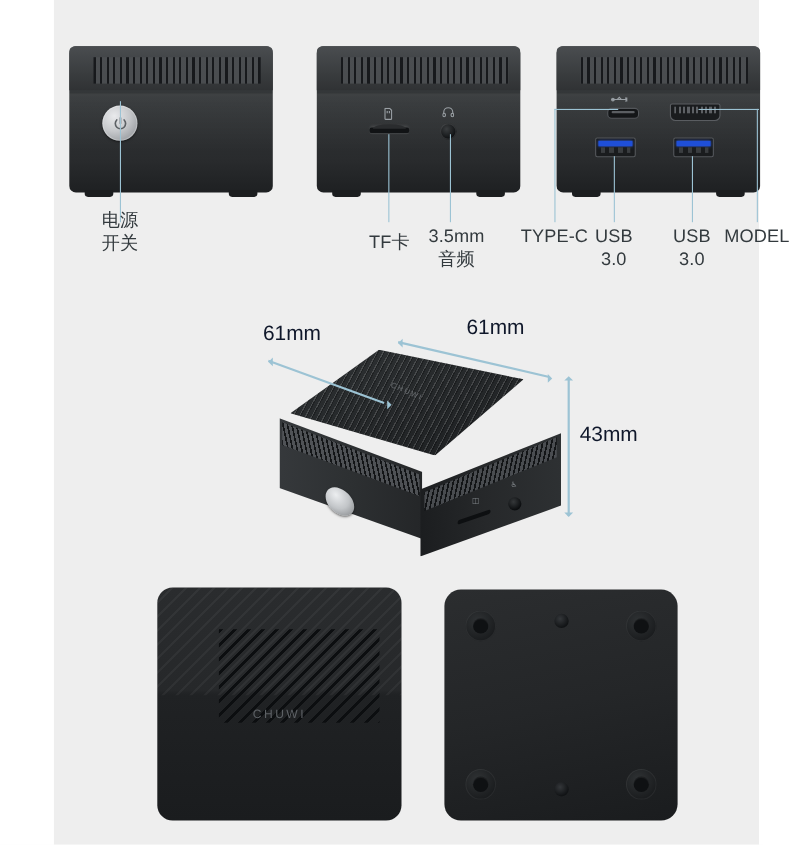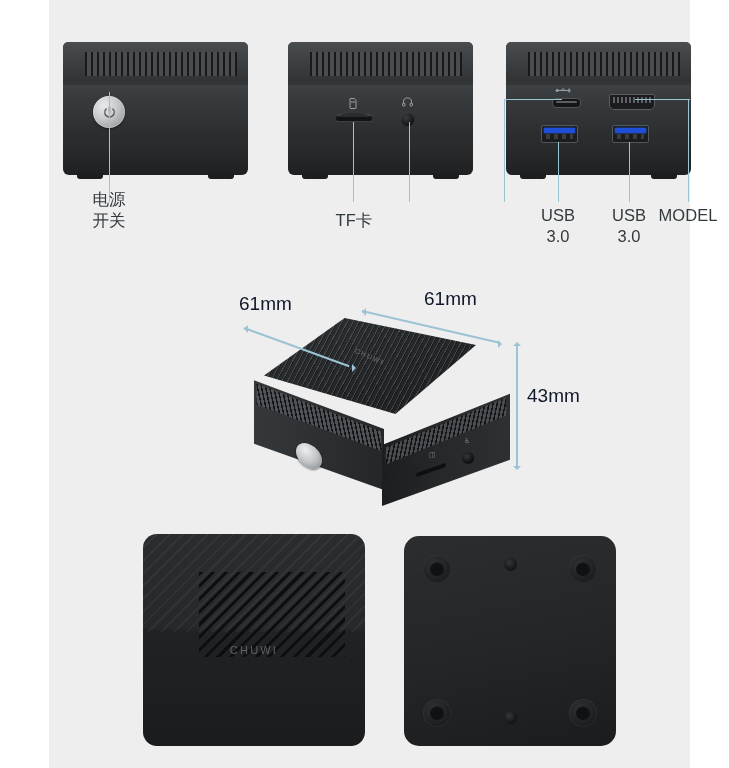--- a/index.html
+++ b/index.html
@@ -302,20 +302,22 @@
       </svg>
     </span>
     <div class="jack" style="left:112px;top:70px;"></div>
 
     <div class="foot l"></div>
     <div class="foot r"></div>
   </div>
   <div class="callout cl-v" style="left:353px;top:122px;width:1.4px;height:80px;"></div>
   <div class="callout cl-v" style="left:409px;top:122px;width:1.4px;height:80px;"></div>
   <div class="lbl" style="left:318px;top:210px;width:72px;">TF卡</div>
+  <div class="lbl" style="left:375px;top:205px;width:80px;">3.5mm
+音频</div>
 
   <div class="dev" id="rear" style="left:506px;top:42px;width:185px;height:133px;">
     <div class="body front"></div>
     <div class="topedge"></div>
     <div class="topband">
       <div class="slats"></div>
     </div>
     <div class="sheen"></div>
 
     <span class="porticon" style="left:49px;top:45px;">
@@ -338,20 +340,21 @@
 
   <div class="callout cl-h" style="left:504px;top:99px;width:58px;height:1.4px;"></div>
   <div class="callout cl-v" style="left:504px;top:99px;width:1.4px;height:103px;"></div>
 
   <div class="callout cl-v" style="left:558px;top:142px;width:1.4px;height:60px;"></div>
   <div class="callout cl-v" style="left:629px;top:142px;width:1.4px;height:60px;"></div>
 
   <div class="callout cl-h" style="left:635px;top:99px;width:55px;height:1.4px;"></div>
   <div class="callout cl-v" style="left:688px;top:99px;width:1.4px;height:103px;"></div>
 
+  <div class="lbl" style="left:447px;top:205px;width:114px;">TYPE-C</div>
   <div class="lbl" style="left:530px;top:205px;width:56px;">USB
 3.0</div>
   <div class="lbl" style="left:601px;top:205px;width:56px;">USB
 3.0</div>
   <div class="lbl" style="left:650px;top:205px;width:76px;">MODEL</div>
 
   <div id="iso">
     <div class="iso-top"></div>
     <div class="iso-top-vents"></div>
     <div class="iso-brand">CHUWI</div>

